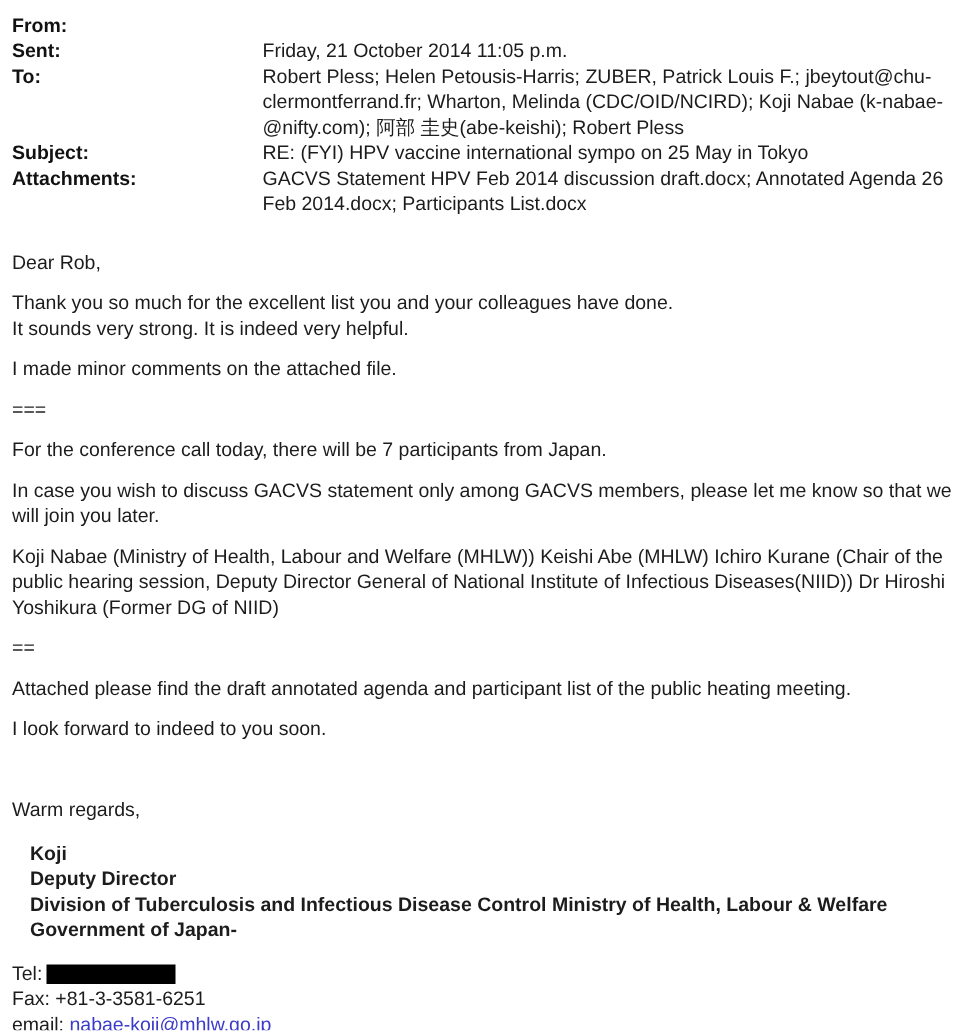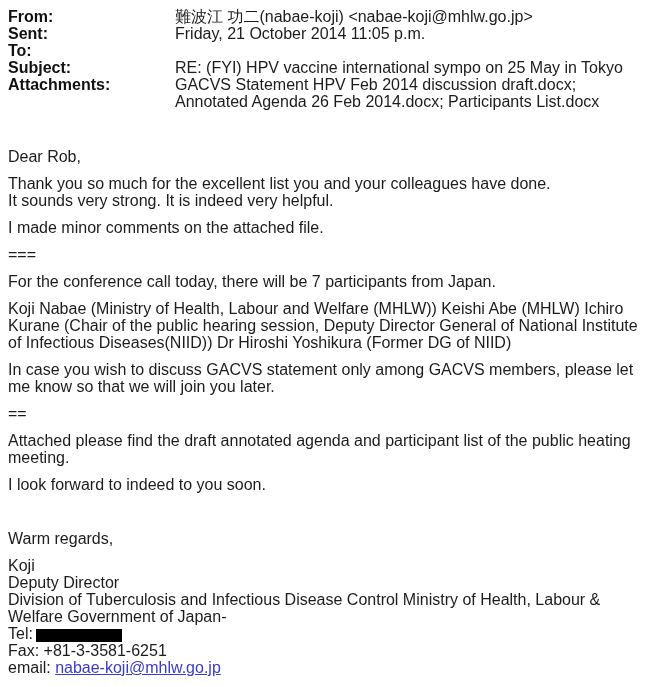--- a/index.html
+++ b/index.html
@@ -8,54 +8,55 @@
     background: #ffffff;
   }
   .page {
     position: relative;
     width: 650px;
     height: 687px;
     box-sizing: border-box;
     padding: 8px 10px 10px 8px;
     background: #ffffff;
     font-family: "Liberation Sans", sans-serif;
-    font-size: 16px;
+    font-size: 13px;
     color: #1c1c1c;
     overflow: hidden;
   }
   
   .header { width: 632px; }
   .hrow { display: flex; line-height: 17px; }
   .hlabel {
     flex: 0 0 167px;
     width: 167px;
     font-weight: bold;
     color: #111111;
   }
   .hvalue {
     flex: 1;
     max-width: 465px;
     white-space: pre-wrap;
     overflow-wrap: break-word;
   }
   
-  .body { margin-top: 38px; max-width: 632px; }
+  .body { margin-top: 22px; max-width: 632px; }
   .para {
     margin: 0 0 10px 0;
     line-height: 17px;
     min-height: 17px;
     white-space: pre-wrap;
     overflow-wrap: break-word;
   }
   
   .signature { max-width: 632px; }
   .sig-block {
-    margin: 0;
+    margin: 12px;
     line-height: 17px;
     white-space: pre-wrap;
+    font-weight: bold;
   }
   .sig-line { line-height: 17px; }
   .redaction {
     display: inline-block;
     width: 86px;
     height: 13px;
     background: #000000;
     margin-left: 3px;
     vertical-align: text-bottom;
   }
@@ -66,48 +67,48 @@
   }
 </style>
 </head>
 <body>
 
 <div class="page">
 
   <div class="header">
       <div class="hrow">
       <div class="hlabel">From:</div>
-      <div class="hvalue">難波江 功二(nabae-koji) &lt;nabae-koji@mhlw.go.jp&gt;</div>
     </div>
       <div class="hrow">
       <div class="hlabel">Sent:</div>
       <div class="hvalue">Friday, 21 October 2014 11:05 p.m.</div>
     </div>
       <div class="hrow">
       <div class="hlabel">To:</div>
+      <div class="hvalue">Robert Pless; Helen Petousis-Harris; ZUBER, Patrick Louis F.; jbeytout@chu-clermontferrand.fr; Wharton, Melinda (CDC/OID/NCIRD); Koji Nabae (k-nabae-@nifty.com); 阿部 圭史(abe-keishi); Robert Pless</div>
     </div>
       <div class="hrow">
       <div class="hlabel">Subject:</div>
       <div class="hvalue">RE: (FYI) HPV vaccine international sympo on 25 May in Tokyo</div>
     </div>
       <div class="hrow">
       <div class="hlabel">Attachments:</div>
       <div class="hvalue">GACVS Statement HPV Feb 2014 discussion draft.docx; Annotated Agenda 26 Feb 2014.docx; Participants List.docx</div>
     </div>
     </div>
 
   <div class="body">
       <p class="para">Dear Rob,</p>
       <p class="para">Thank you so much for the excellent list you and your colleagues have done.
 It sounds very strong. It is indeed very helpful.</p>
       <p class="para">I made minor comments on the attached file.</p>
       <p class="para">===</p>
       <p class="para">For the conference call today, there will be 7 participants from Japan.</p>
+      <p class="para">In case you wish to discuss GACVS statement only among GACVS members, please let me know so that we will join you later.</p>
       <p class="para">Koji Nabae (Ministry of Health, Labour and Welfare (MHLW)) Keishi Abe (MHLW) Ichiro Kurane (Chair of the public hearing session, Deputy Director General of National Institute of Infectious Diseases(NIID)) Dr Hiroshi Yoshikura (Former DG of NIID)</p>
-      <p class="para">In case you wish to discuss GACVS statement only among GACVS members, please let me know so that we will join you later.</p>
       <p class="para">==</p>
       <p class="para">Attached please find the draft annotated agenda and participant list of the public heating meeting.</p>
       <p class="para">I look forward to indeed to you soon.</p>
       <p class="para"></p>
       <p class="para">Warm regards,</p>
     </div>
 
   <div class="signature">
     <p class="sig-block">Koji
 Deputy Director

